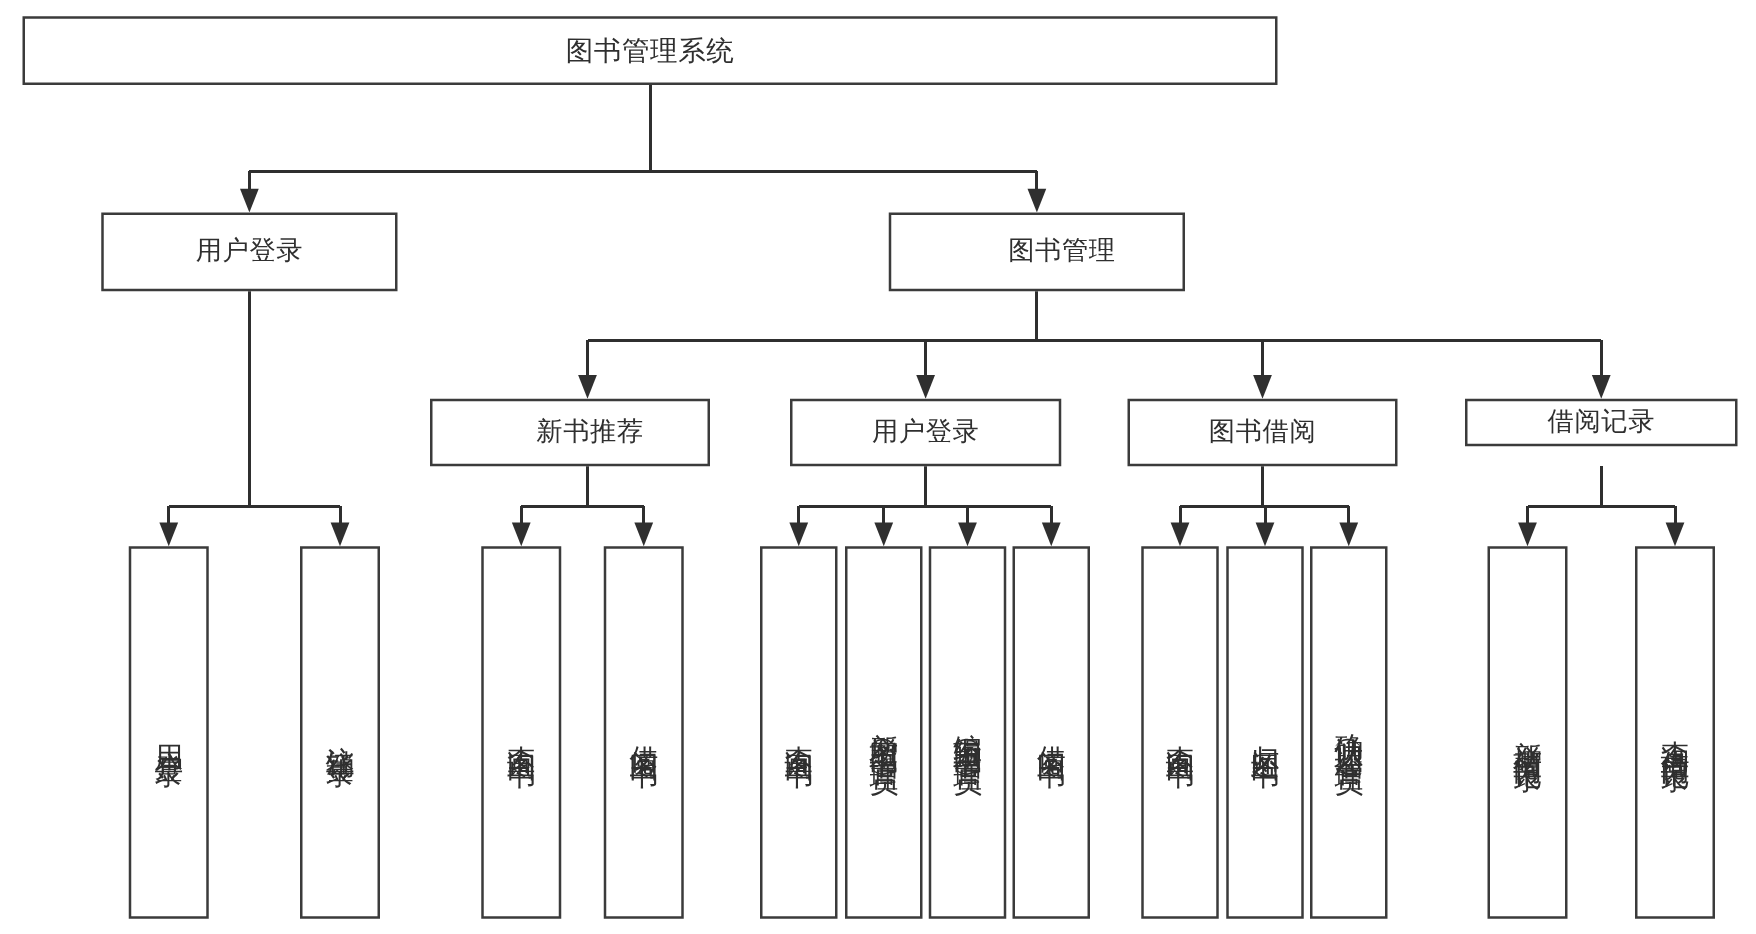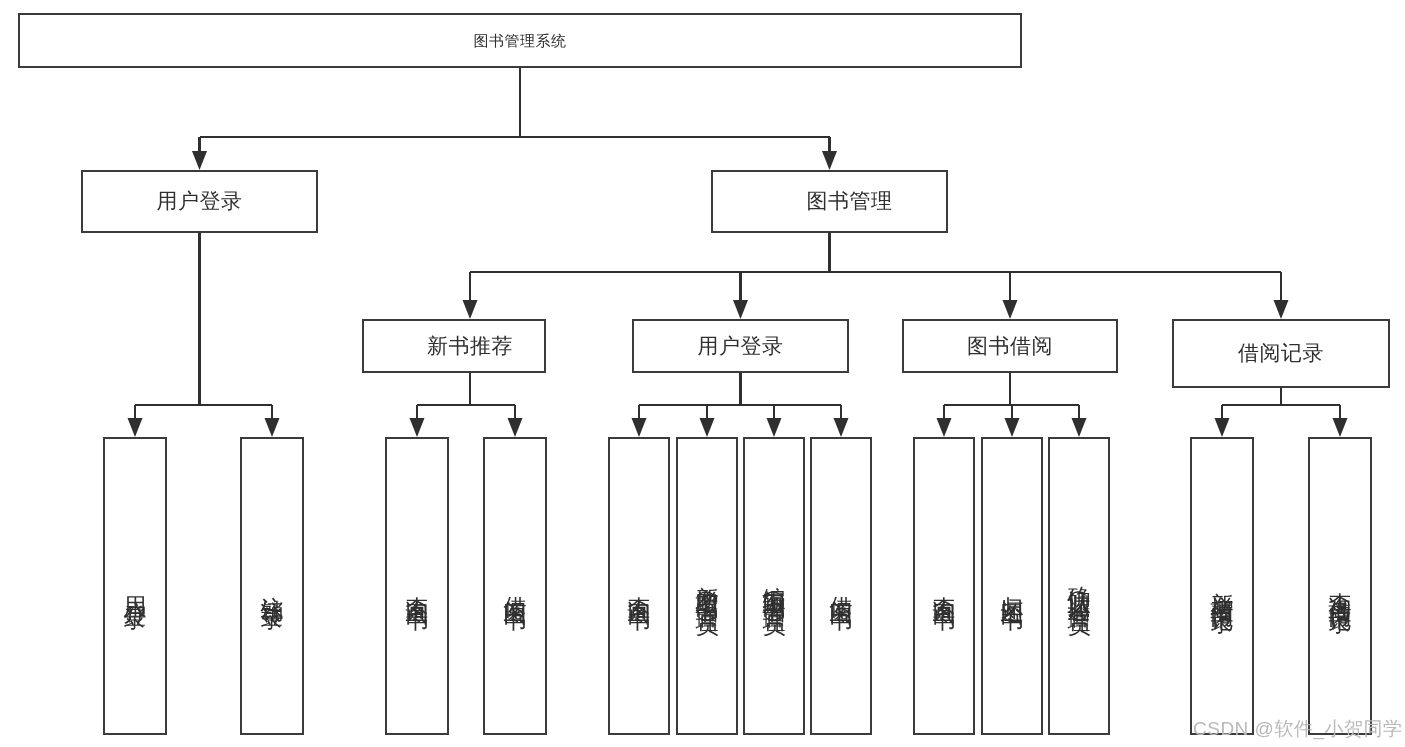--- a/index.html
+++ b/index.html
@@ -52,21 +52,21 @@
     padding: 4px 0;
   }
   .node.vert .label {
     writing-mode: vertical-rl;
     text-orientation: upright;
     font-size: 23px;
     line-height: 1.0;
     letter-spacing: 4px;
     white-space: nowrap;
   }
-  .node.root .label { font-size: 15px; }
+  .node.root .label { font-size: 22px; }
   .watermark {
     position: absolute;
     color: #b9b9b9;
     font-size: 19px;
     letter-spacing: 0.5px;
     white-space: nowrap;
     user-select: none;
   }
 </style>
 </head>
@@ -130,30 +130,30 @@
   <div id="nodes">
       <div class="node horiz root" style="left: 18px; top: 13px; width: 1004px; height: 55px;">
         <span class="label">图书管理系统</span>
       </div>
       <div class="node horiz" style="left: 81px; top: 170px; width: 237px; height: 63px;">
         <span class="label">用户登录</span>
       </div>
       <div class="node horiz" style="left: 711px; top: 170px; width: 237px; height: 63px; padding-left: 40px;">
         <span class="label">图书管理</span>
       </div>
-      <div class="node horiz" style="left: 362px; top: 319px; width: 184px; height: 54px; padding-left: 32px;">
+      <div class="node horiz" style="left: 344px; top: 319px; width: 224px; height: 54px; padding-left: 32px;">
         <span class="label">新书推荐</span>
       </div>
       <div class="node horiz" style="left: 632px; top: 319px; width: 217px; height: 54px;">
         <span class="label">用户登录</span>
       </div>
       <div class="node horiz" style="left: 902px; top: 319px; width: 216px; height: 54px;">
         <span class="label">图书借阅</span>
       </div>
-      <div class="node horiz" style="left: 1172px; top: 319px; width: 218px; height: 69px;">
+      <div class="node horiz" style="left: 1172px; top: 319px; width: 218px; height: 38px;">
         <span class="label">借阅记录</span>
       </div>
       <div class="node vert" style="left: 103px; top: 437px; width: 64px; height: 298px;">
         <span class="label">用户登录</span>
       </div>
       <div class="node vert" style="left: 240px; top: 437px; width: 64px; height: 298px;">
         <span class="label">注销登录</span>
       </div>
       <div class="node vert" style="left: 385px; top: 437px; width: 64px; height: 298px;">
         <span class="label">查询图书</span>
@@ -182,14 +182,13 @@
       <div class="node vert" style="left: 1048px; top: 437px; width: 62px; height: 298px;">
         <span class="label">确认归还（管理员）</span>
       </div>
       <div class="node vert" style="left: 1190px; top: 437px; width: 64px; height: 298px;">
         <span class="label">新增借阅记录</span>
       </div>
       <div class="node vert" style="left: 1308px; top: 437px; width: 64px; height: 298px;">
         <span class="label">查询借阅记录</span>
       </div>
     </div>
-  <div class="watermark" style="left: 1193px; top: 716px;">CSDN @软件_小贺同学</div>
 </div>
 
 </body></html>

